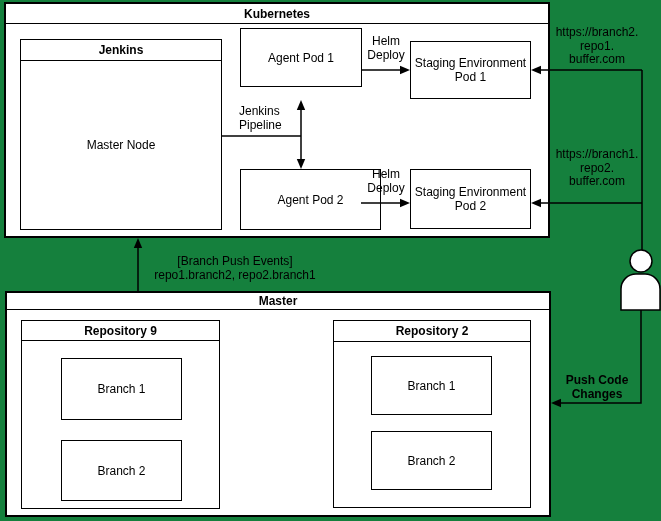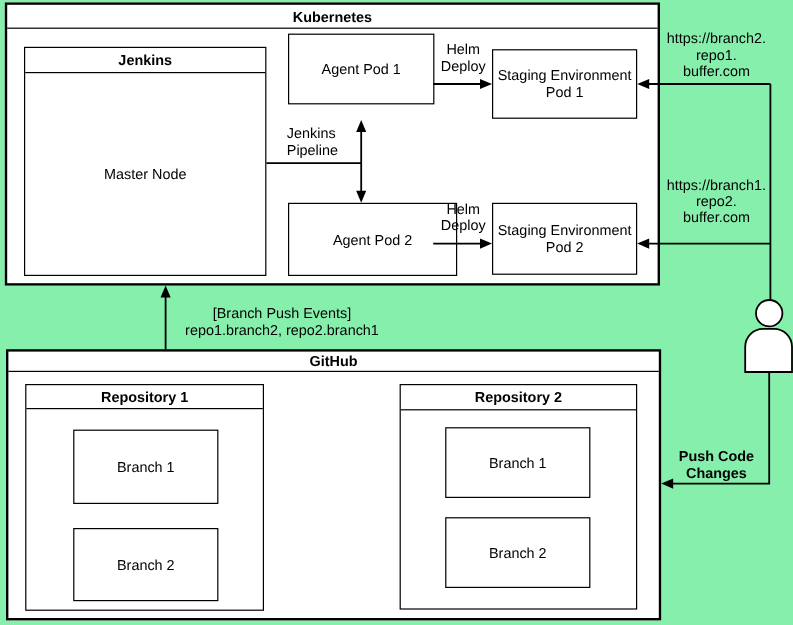--- a/index.html
+++ b/index.html
@@ -4,21 +4,21 @@
 <style>
   html, body {
     margin: 0;
     padding: 0;
     background: #ffffff;
   }
   #canvas {
     position: relative;
     width: 661px;
     height: 521px;
-    background: #86efac;
+    background: #15803d;
     font-family: "Liberation Sans", sans-serif;
     font-size: 12px;
     color: #000000;
     overflow: hidden;
   }
   .box {
     position: absolute;
     background: #ffffff;
     border: 1.5px solid #000000;
     box-sizing: border-box;
@@ -85,25 +85,25 @@
     <div class="center-label">Staging Environment
 Pod 1</div>
   </div>
 
   <div class="box" style="left:410px; top:169px; width:121px; height:60px;">
     <div class="center-label">Staging Environment
 Pod 2</div>
   </div>
 
   <div class="box thick" style="left:5px; top:291px; width:546px; height:226px;">
-    <div class="band" style="height:17px;">GitHub</div>
+    <div class="band" style="height:17px;">Master</div>
   </div>
 
   <div class="box" style="left:21px; top:320px; width:199px; height:189px;">
-    <div class="band" style="height:20px;">Repository 1</div>
+    <div class="band" style="height:20px;">Repository 9</div>
   </div>
   <div class="box" style="left:61px; top:358px; width:121px; height:62px;">
     <div class="center-label">Branch 1</div>
   </div>
   <div class="box" style="left:61px; top:440px; width:121px; height:61px;">
     <div class="center-label">Branch 2</div>
   </div>
 
   <div class="box" style="left:333px; top:320px; width:198px; height:188px;">
     <div class="band" style="height:21px;">Repository 2</div>

